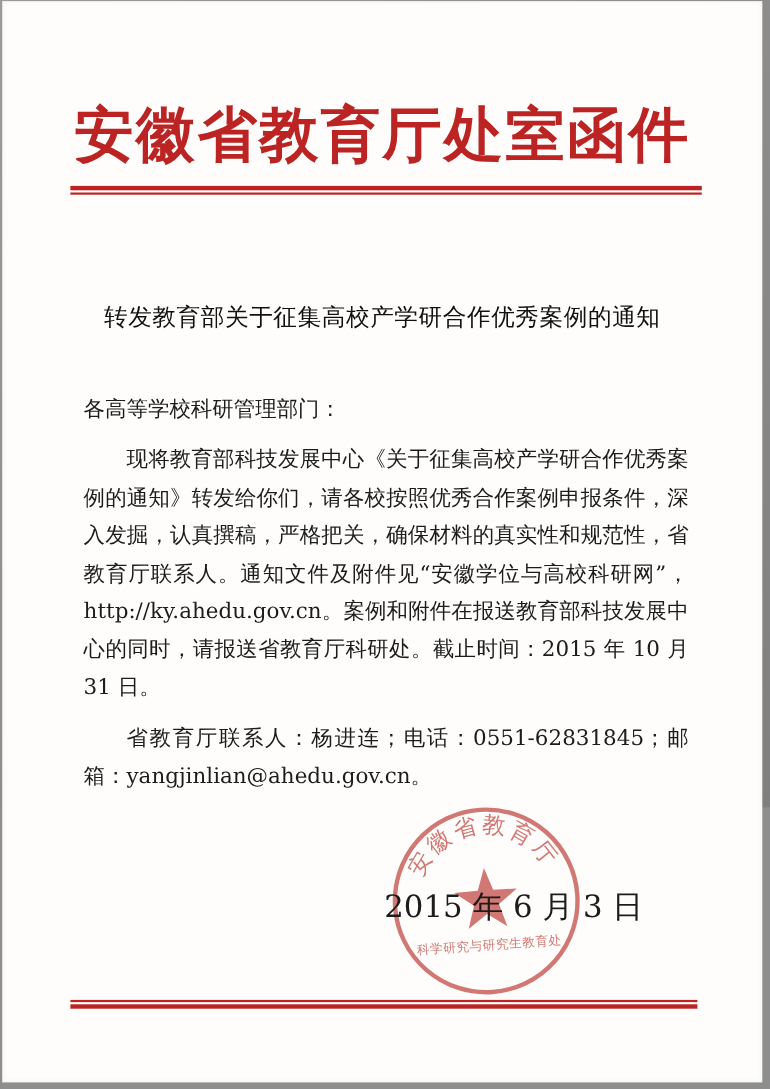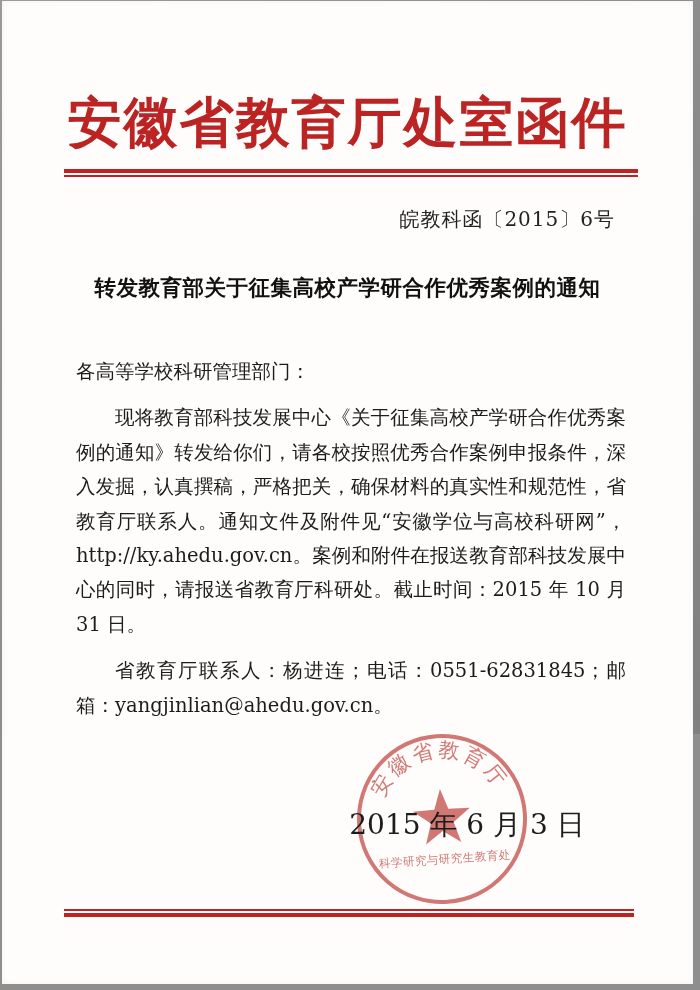--- a/index.html
+++ b/index.html
@@ -46,21 +46,21 @@
     position:absolute;top:205px;right:78px;
     font-size:20px;color:#222;
     letter-spacing:1px;
     white-space:nowrap;
   }
 
   
   .subject-title{
     position:absolute;top:272px;left:0;width:100%;
     text-align:center;
-    font-size:21.5px;font-weight:bold;color:#111;
+    font-size:21.5px;font-weight:normal;color:#111;
     letter-spacing:0.5px;
     white-space:nowrap;
   }
 
   
   .body-text{
     position:absolute;top:342px;left:62px;width:574px;
     font-size:19.5px;line-height:34.4px;
     color:#1c1c1c;
     text-align:justify;
@@ -108,21 +108,20 @@
   <div class="page">
 
     <div class="letterhead-title">安徽省教育厅处室函件</div>
 
     <div class="letterhead-rule">
       <div class="thick"></div>
       <div class="gap"></div>
       <div class="thin"></div>
     </div>
 
-    <div class="doc-number">皖教科函〔2015〕6号</div>
 
     <div class="subject-title">转发教育部关于征集高校产学研合作优秀案例的通知</div>
 
     <div class="body-text">
       <p class="salutation">各高等学校科研管理部门：</p>
       <p><span>现将教育部科技发展中心《关于征集高校产学研合作优秀案例的通知》转发给你们，请各校按照优秀合作案例申报条件，深入发掘，认真撰稿，严格把关，确保材料的真实性和规范性，省教育厅联系人。通知文件及附件见“安徽学位与高校科研网”，http://ky.ahedu.gov.cn。</span><span class="bold-seg">案例和附件</span><span>在报送教育部科技发展中心的同时，请报送省教育厅科研处。截止时间：2015 年 10 月 31 日。</span></p>
       <p>省教育厅联系人：杨进连；电话：0551-62831845；邮箱：yangjinlian@ahedu.gov.cn。</p>
     </div>
 
     <div class="official-seal">

